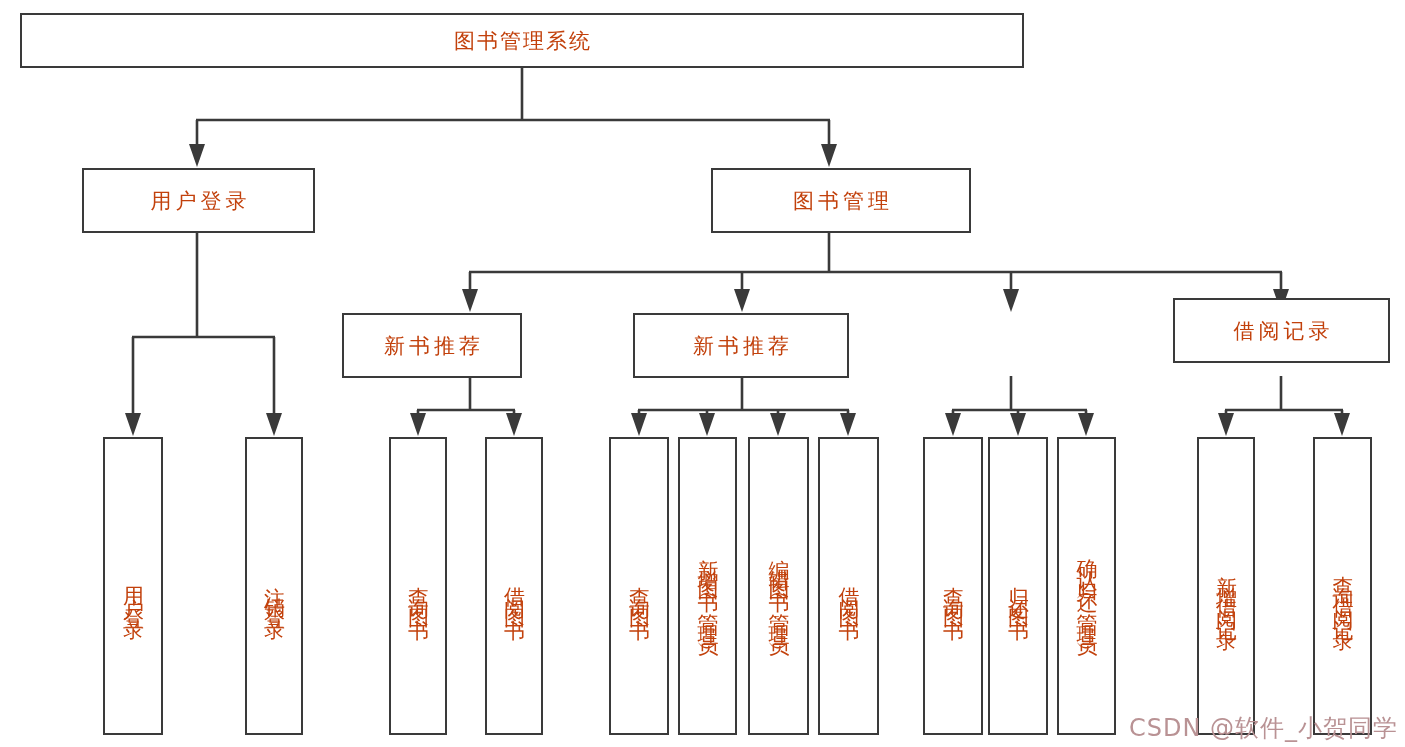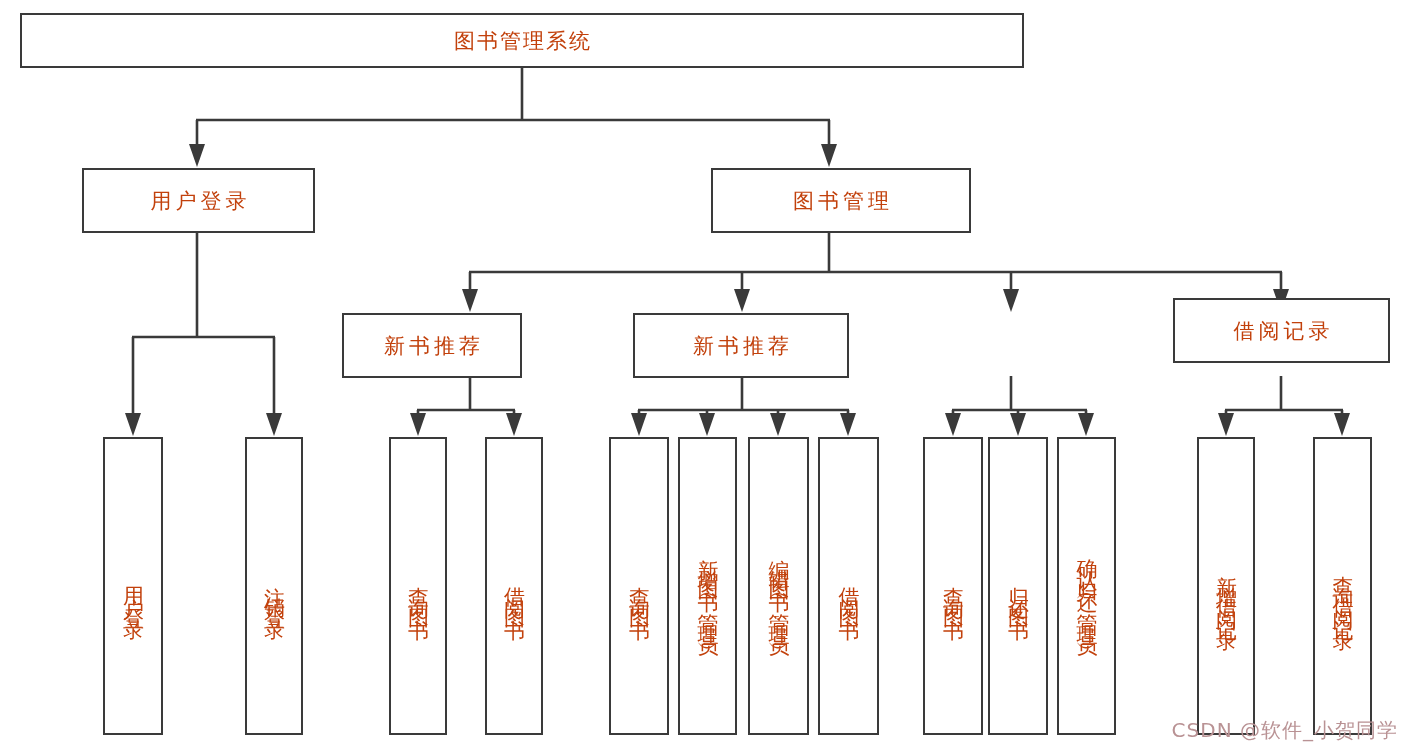--- a/index.html
+++ b/index.html
@@ -43,21 +43,21 @@
     writing-mode: vertical-rl;
     font-size: 21px;
     line-height: 1;
     letter-spacing: 11px;
     margin-bottom: -11px;
   }
   #watermark {
     position: absolute;
     right: 7px;
     bottom: 3px;
-    font-size: 20px;
+    font-size: 24px;
     color: #b99294;
     letter-spacing: 1px;
     white-space: nowrap;
   }
 </style>
 </head>
 <body>
 
 <div id="canvas">
 

